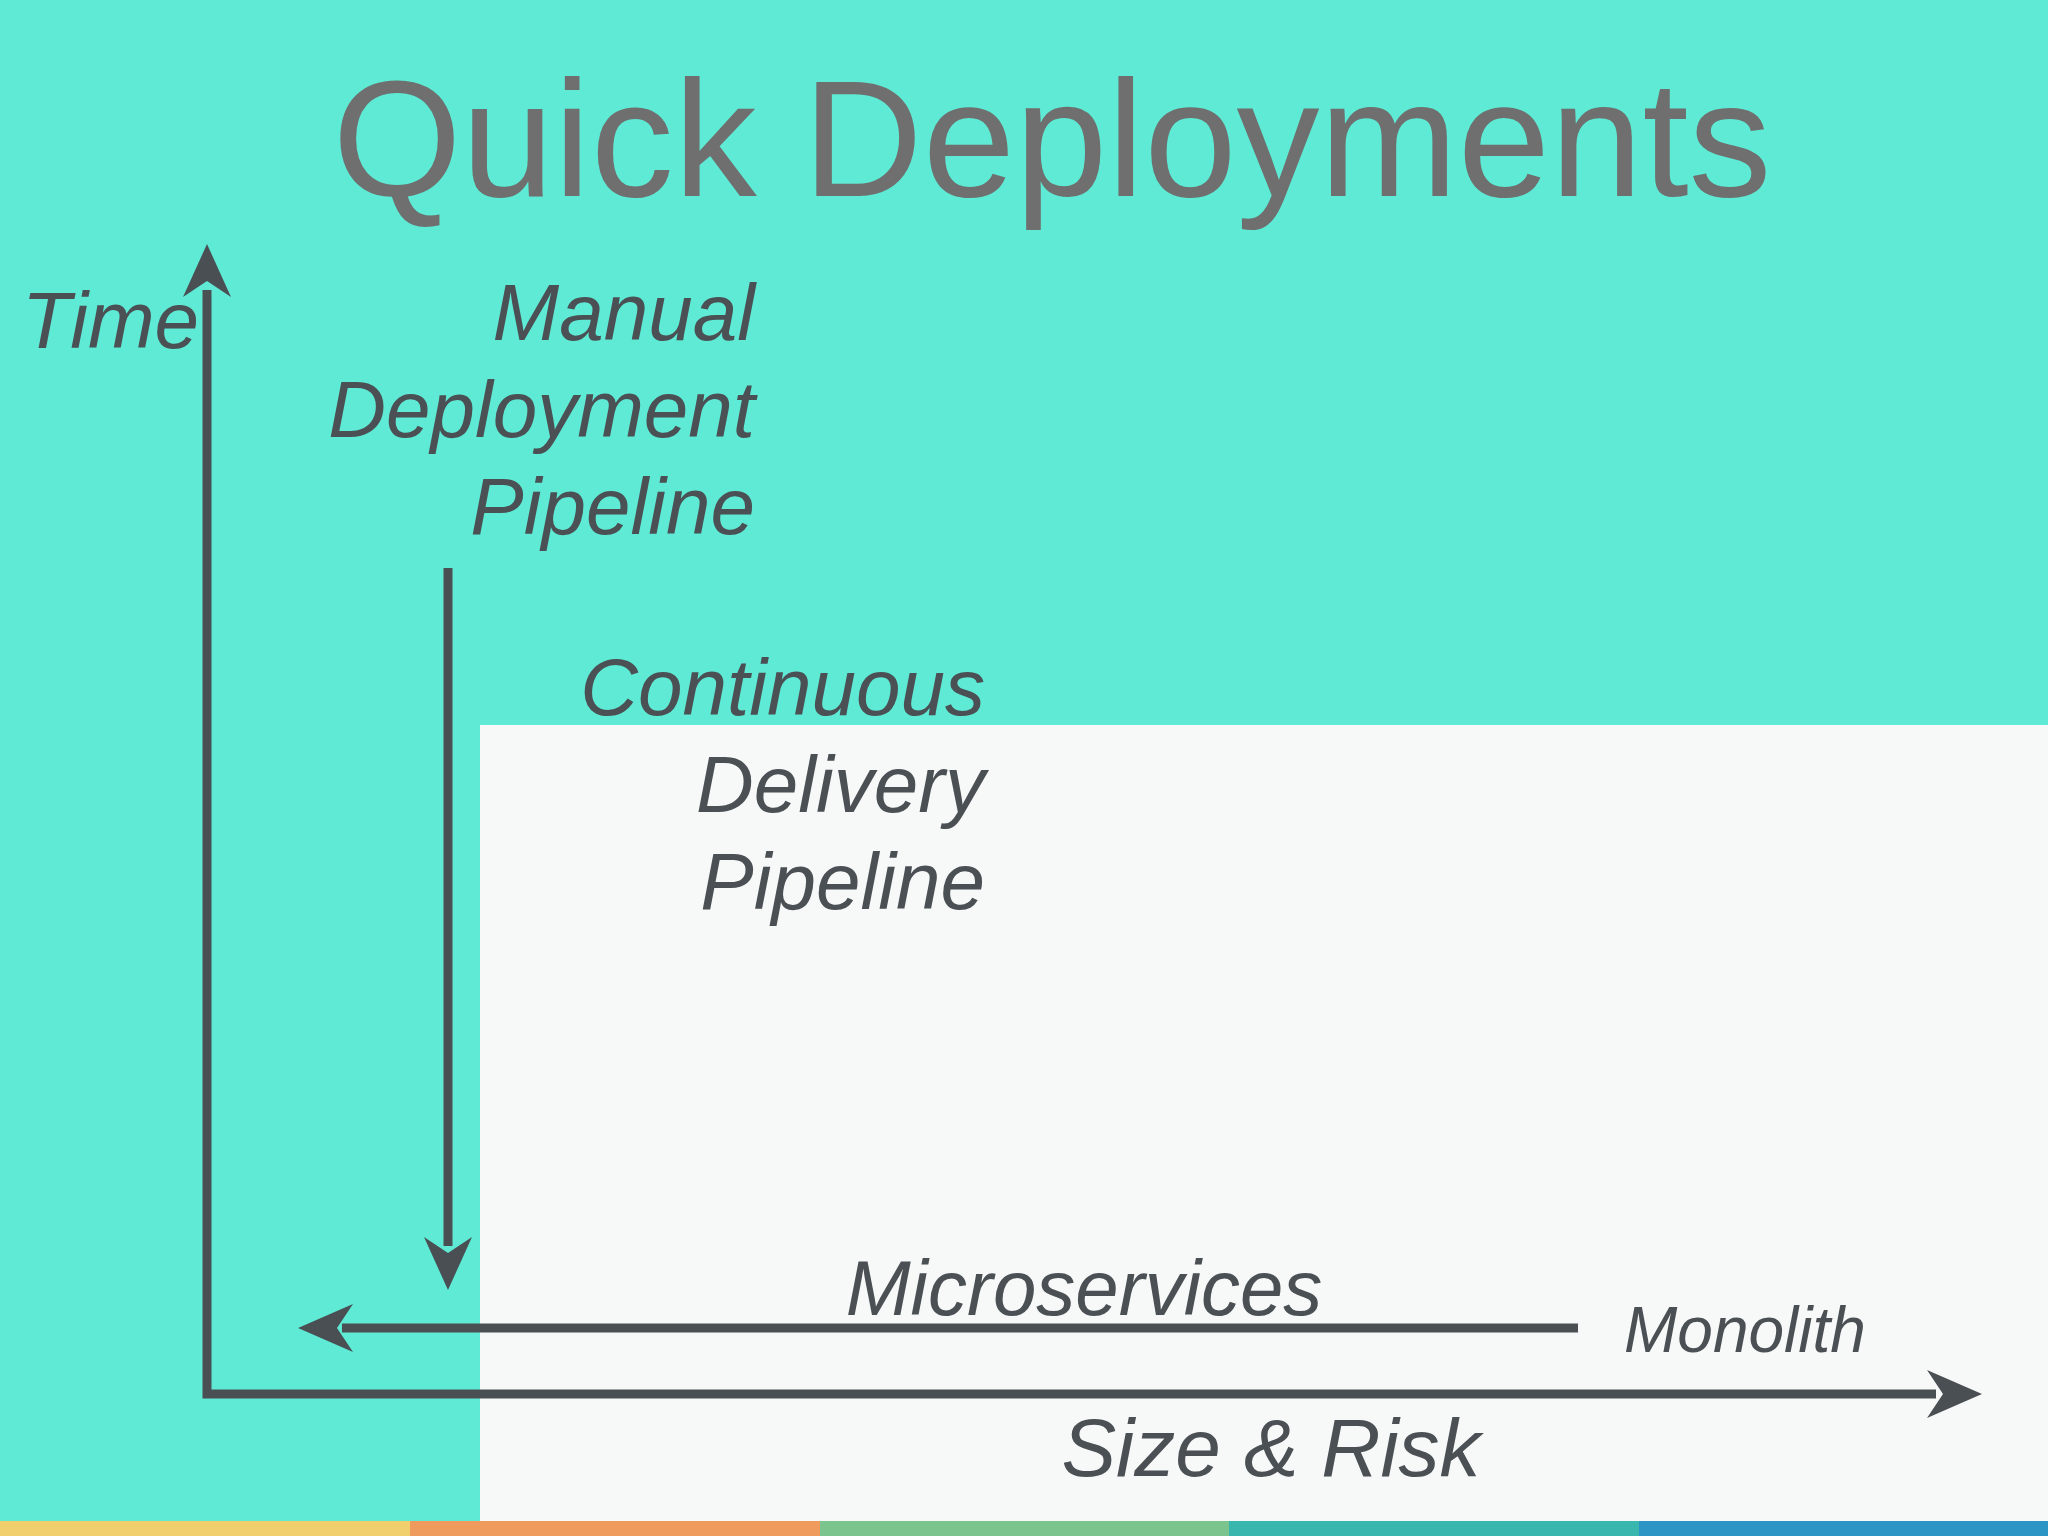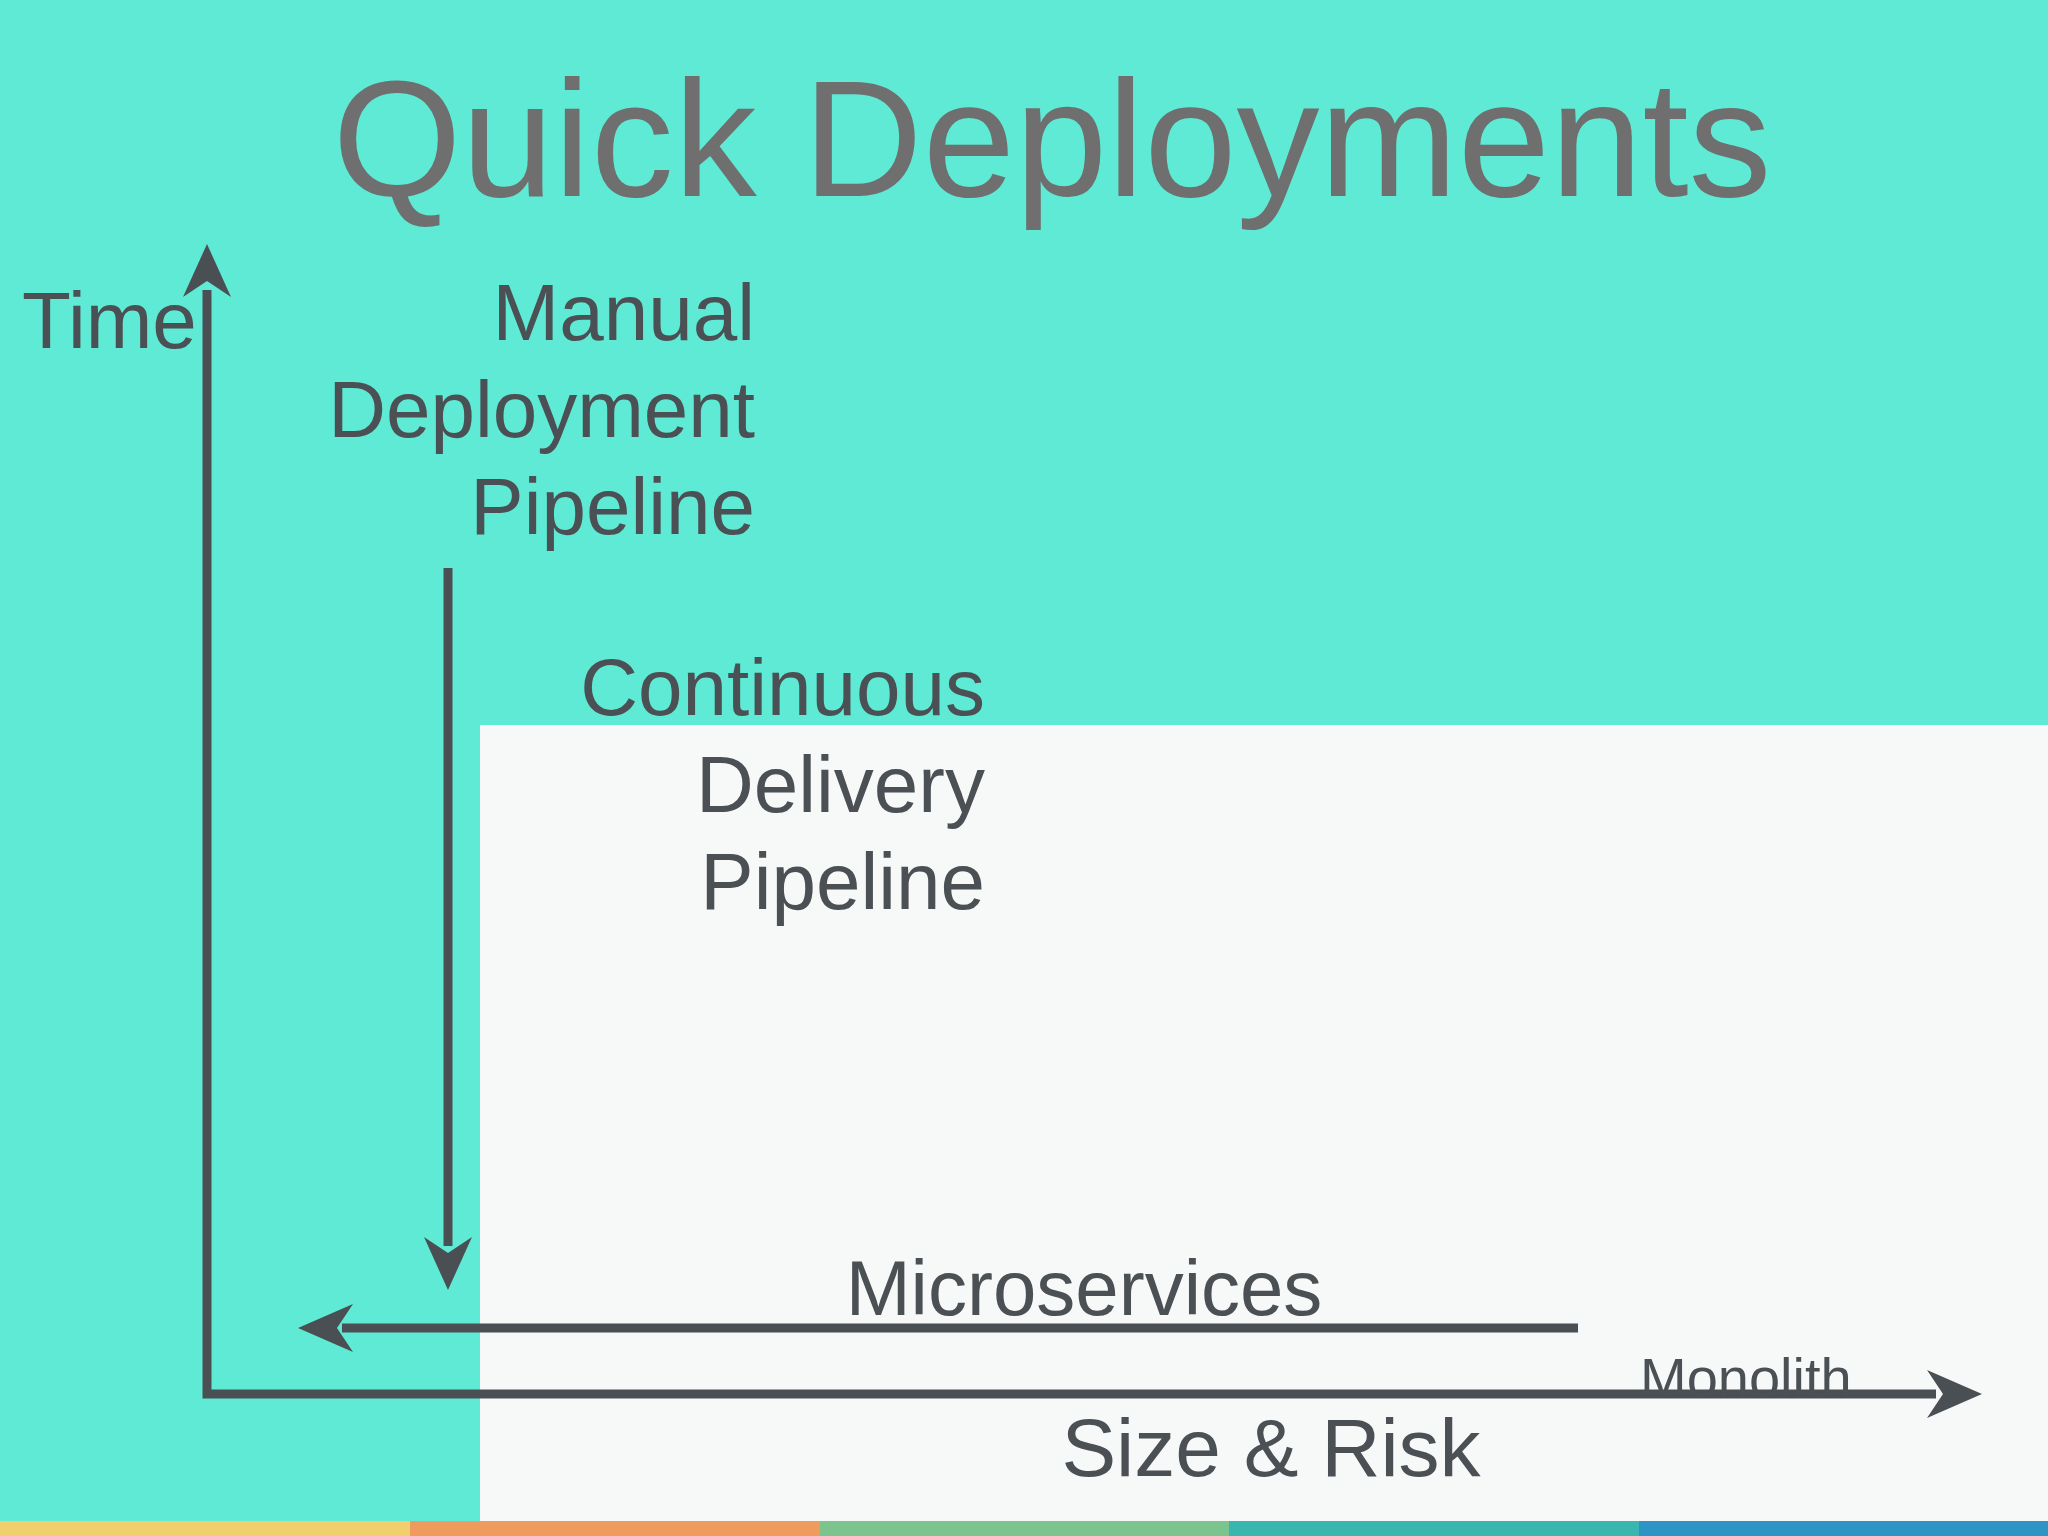--- a/index.html
+++ b/index.html
@@ -23,26 +23,27 @@
     font-size: 166px;
     line-height: 1.05;
     color: #6f6f6f;
     text-align: center;
     white-space: nowrap;
   }
   .lbl {
     position: absolute;
     color: #4b5055;
     white-space: pre-line;
+    font-style: italic;
   }
   .lbl-time      { left: 22px;  top: 272px;  font-size: 80px; line-height: 97px; }
   .lbl-manual    { left: 155px; top: 264px;  width: 600px; font-size: 80px; line-height: 97px; text-align: right; }
   .lbl-cont      { left: 385px; top: 639px;  width: 600px; font-size: 80px; line-height: 97px; text-align: right; }
   .lbl-micro     { left: 784px; top: 1216px; width: 600px; font-size: 78px; line-height: 94px; text-align: center; margin-top: 25px; }
-  .lbl-monolith  { left: 1624px; top: 1329px; font-size: 56px; line-height: 97px; margin-left: 16px; }
+  .lbl-monolith  { left: 1624px; top: 1282px; font-size: 64px; line-height: 97px; }
   .lbl-sizerisk  { left: 971px; top: 1398px; width: 600px; font-size: 82px; line-height: 99px; text-align: center; }
   svg.diagram, svg.stripe {
     position: absolute; left: 0; top: 0;
     width: 2048px; height: 1536px;
   }
 </style>
 </head>
 <body>
 
 <div class="slide">

